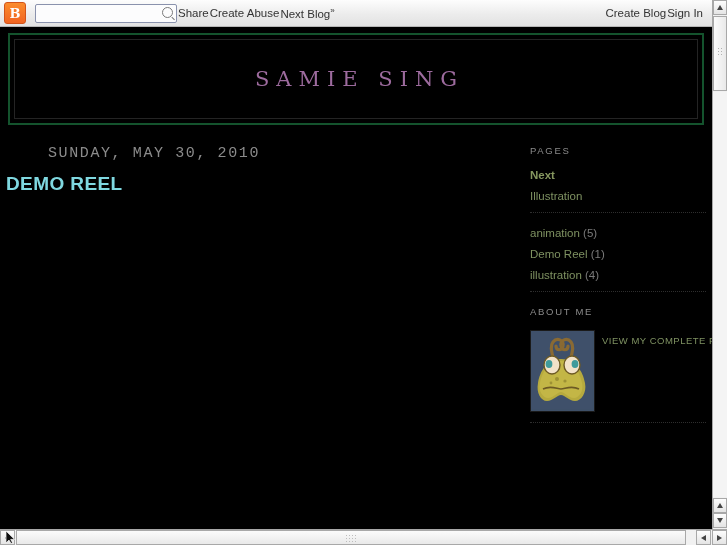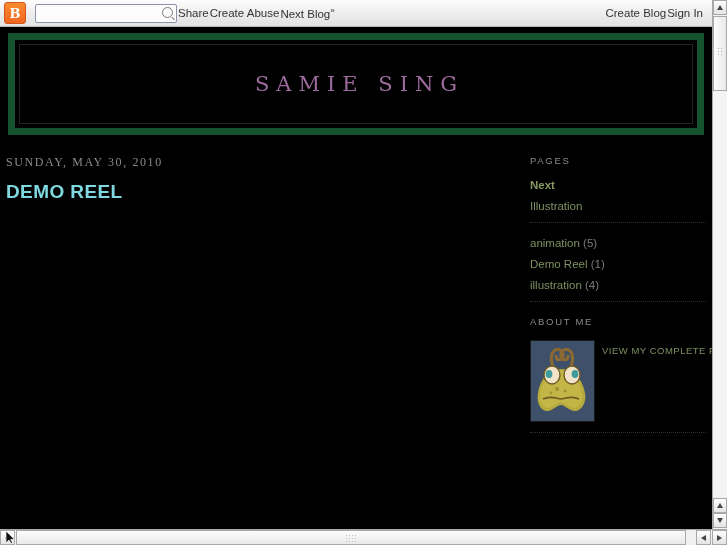--- a/index.html
+++ b/index.html
@@ -106,21 +106,21 @@
     top: 27px; left: 0;
     width: 712px;
     height: 502px;
     background: #000;
     overflow: hidden;
   }
 
   
   #header-outer {
     margin: 6px 8px 0 8px;
-    border: 7px solid #14532d;
+    border: 2px solid #14532d;
     padding: 4px;
     background: #000;
   }
   #header-inner {
     border: 1px solid #242424;
     height: 78px;
     display: flex;
     align-items: center;
     justify-content: center;
   }
@@ -139,25 +139,26 @@
     padding: 0 0 0 0;
     margin-top: 20px;
   }
   #main-col {
     width: 520px;
     flex: 0 0 520px;
     padding-left: 6px;
     box-sizing: border-box;
   }
   #post-date {
-    font-size: 12px;
+    font-size: 15px;
     letter-spacing: 1.6px;
     color: #8b8b8b;
     text-transform: uppercase;
-    font-family: Liberation Serif, serif;
+    font-family: Liberation Mono, monospace;
+    margin-left: 42px;
   }
   #post-title {
     margin-top: 11px;
     font-size: 19px;
     font-weight: bold;
     letter-spacing: 0.4px;
     color: #7fd8e0;
     text-transform: uppercase;
     font-family: "Liberation Sans", sans-serif;
     cursor: pointer;

